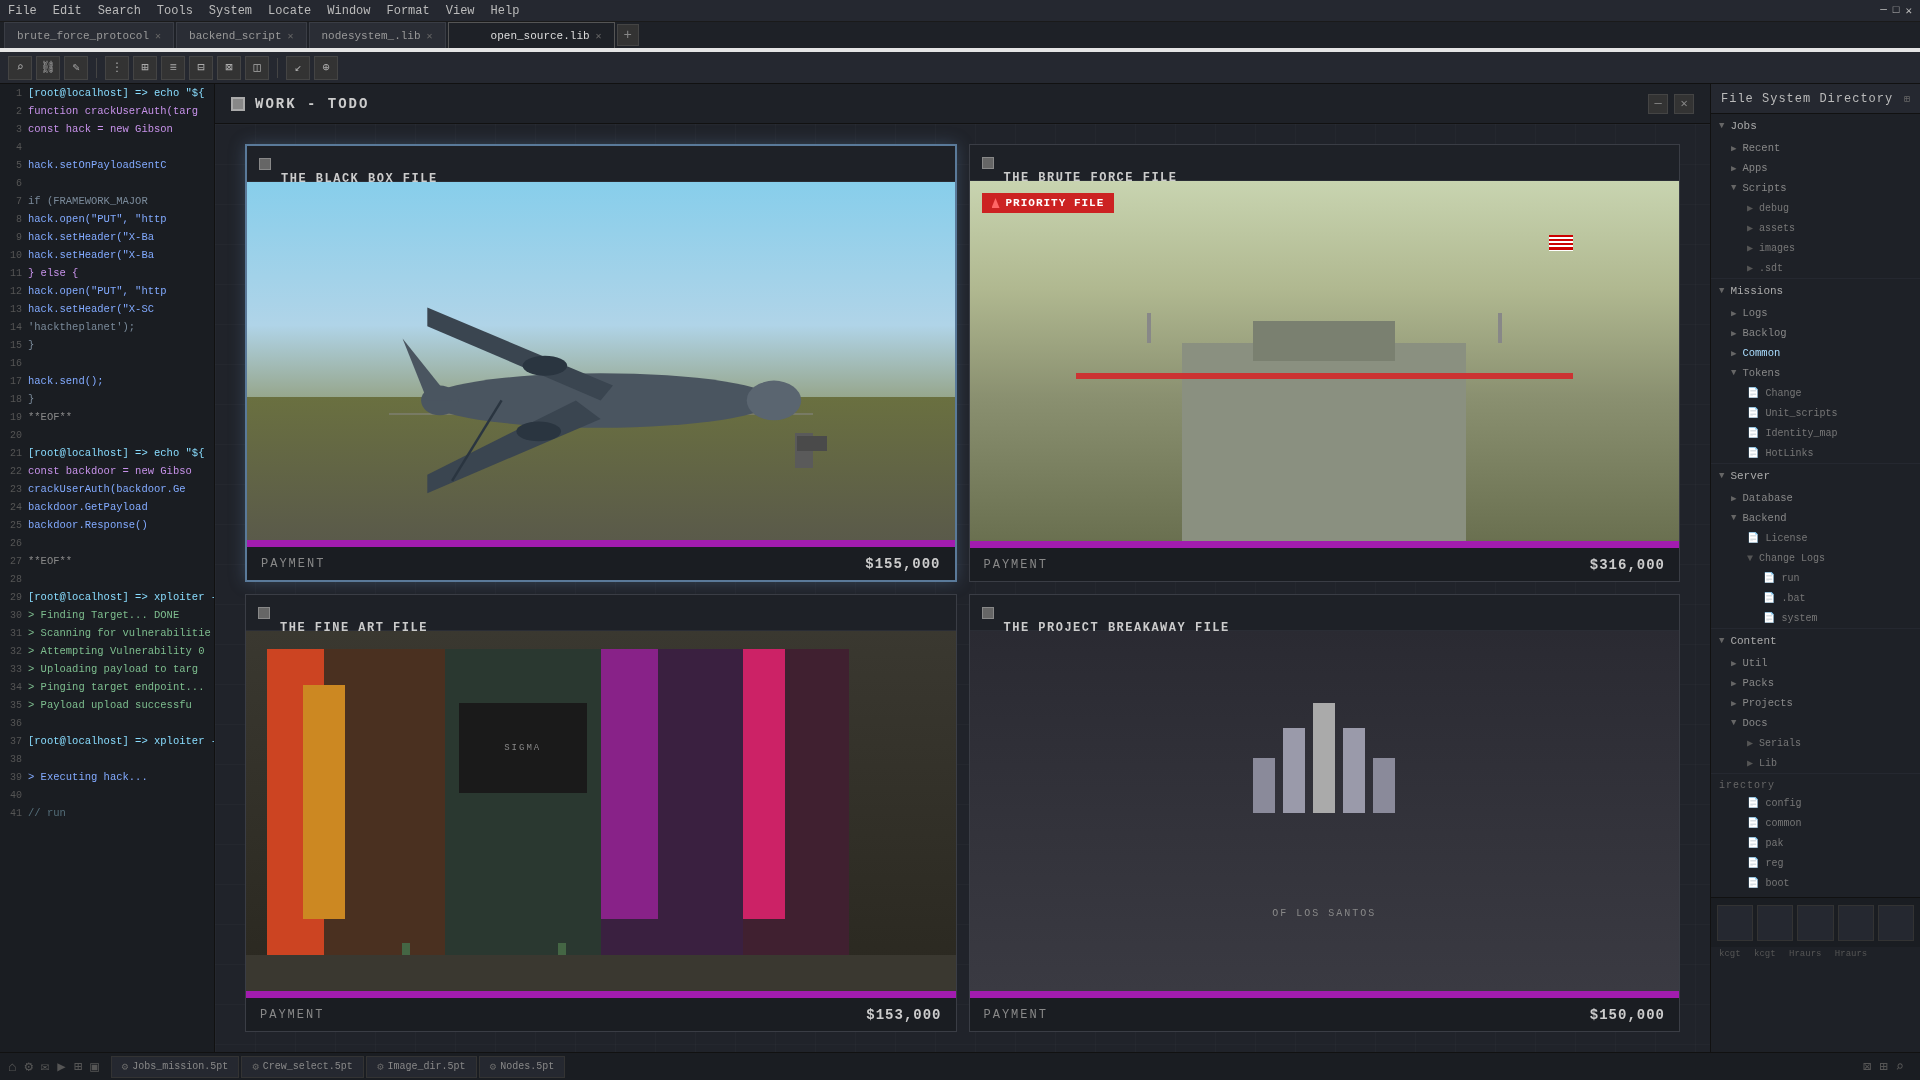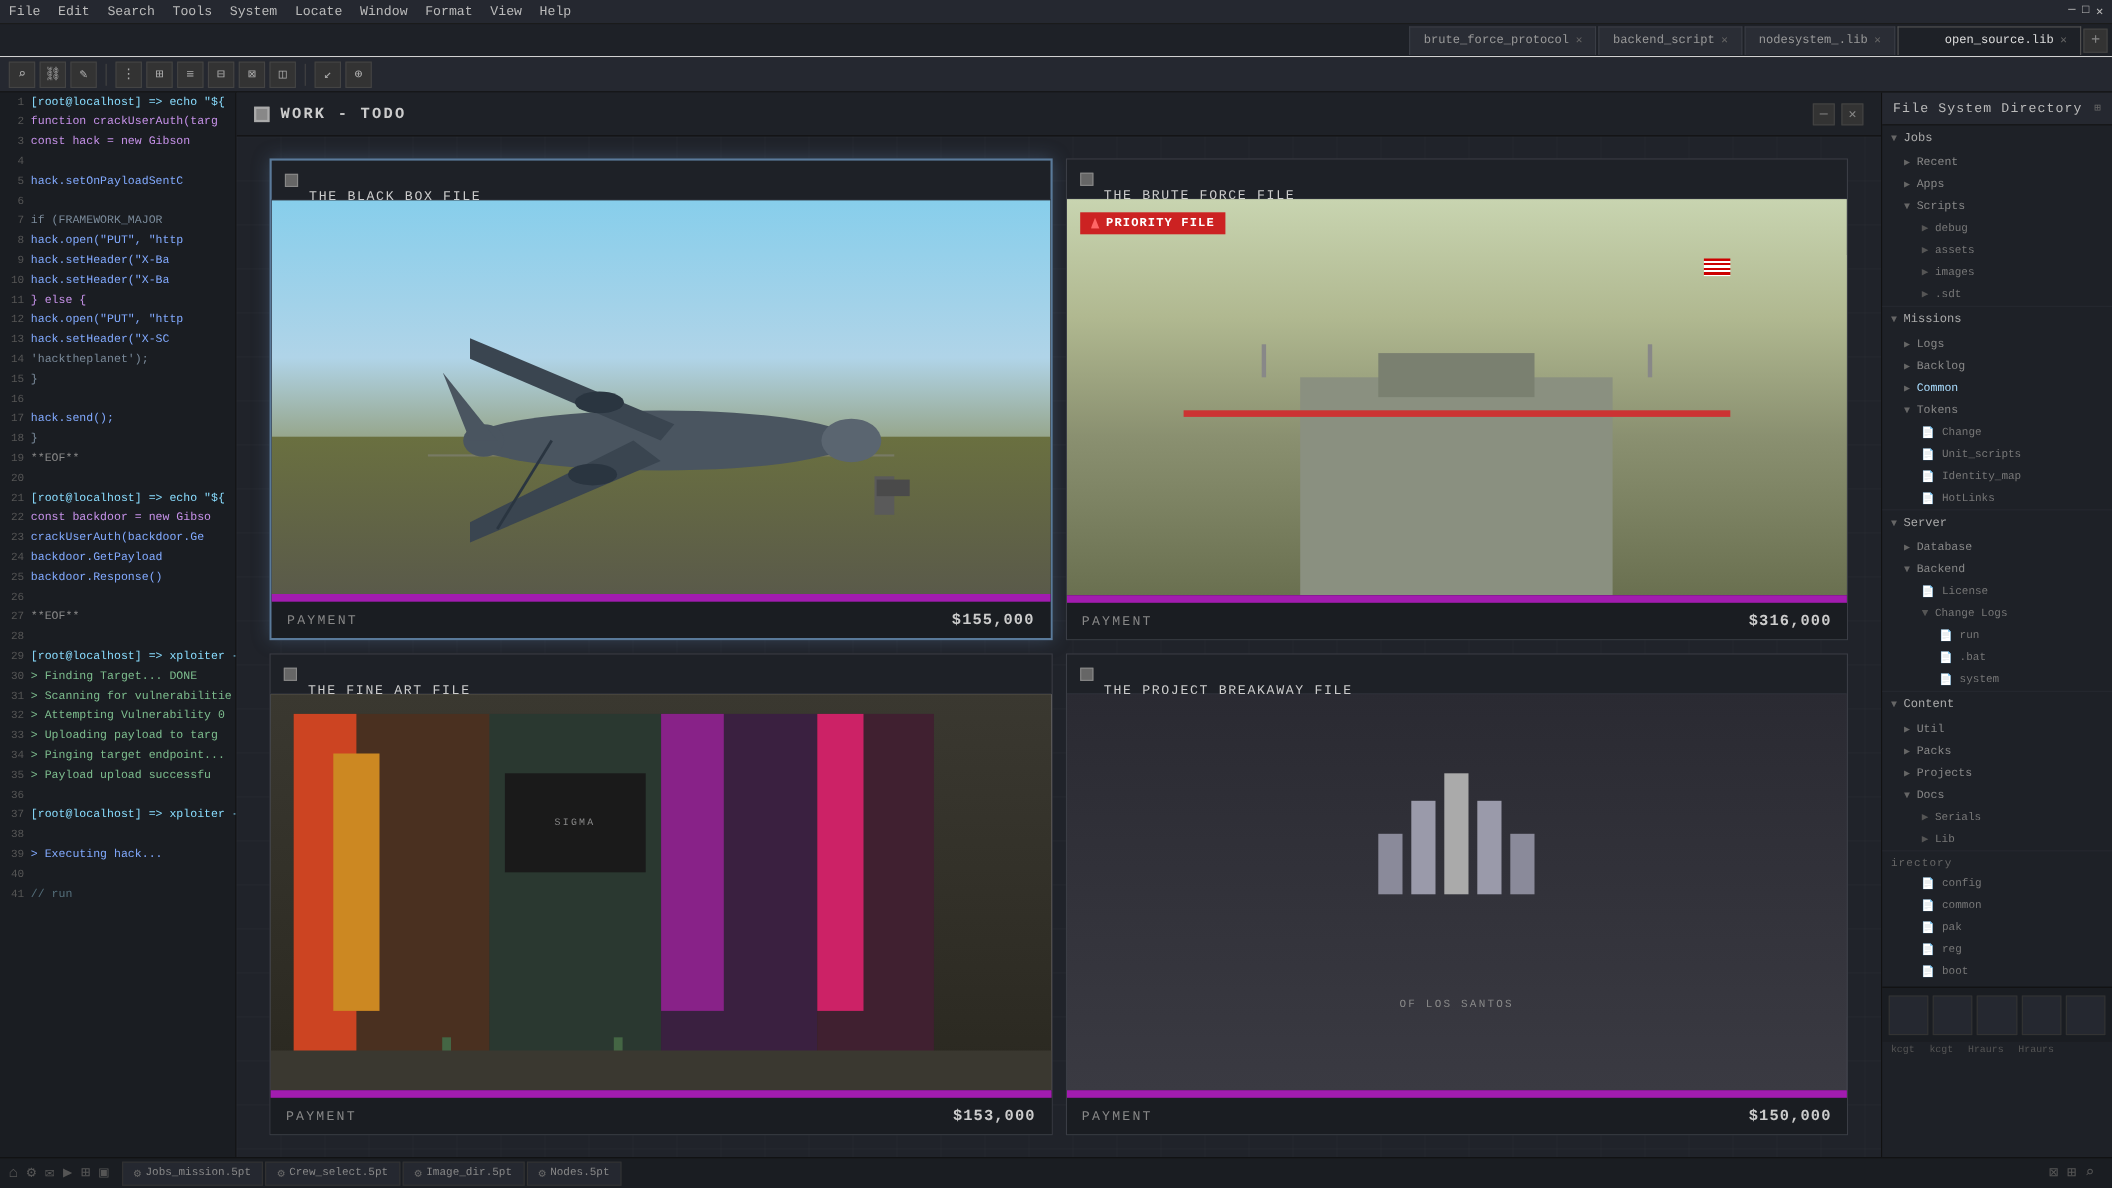--- a/index.html
+++ b/index.html
@@ -32,23 +32,22 @@
     .menu-bar .win-controls { display: flex; gap: 6px; font-size: 11px; }
 
     
     .tab-bar {
       background: #1e2127;
       height: 30px;
       display: flex;
       align-items: center;
       padding: 0 4px;
       gap: 2px;
-      border-bottom: 1px solid #e5e5e5;
+      border-bottom: 4px solid #e5e5e5;
       flex-shrink: 0;
-      justify-content: flex-end;
     }
     .tab {
       height: 26px;
       padding: 0 12px;
       background: #2a2d35;
       border: 1px solid #3a3d45;
       border-bottom: none;
       font-size: 11px;
       color: #999;
       display: flex;
@@ -214,21 +213,21 @@
     .card-header-icon {
       width: 12px;
       height: 12px;
       background: #666;
       border: 1px solid #888;
     }
     .card-title {
       font-size: 12px;
       color: #ccc;
       letter-spacing: 1.5px;
-      font-weight: normal;
+      font-weight: bold;
       margin-top: 30px;
     }
     .mission-image {
       flex: 1;
       background: #2a2d35;
       position: relative;
       overflow: hidden;
     }
     
     .airplane-scene {

